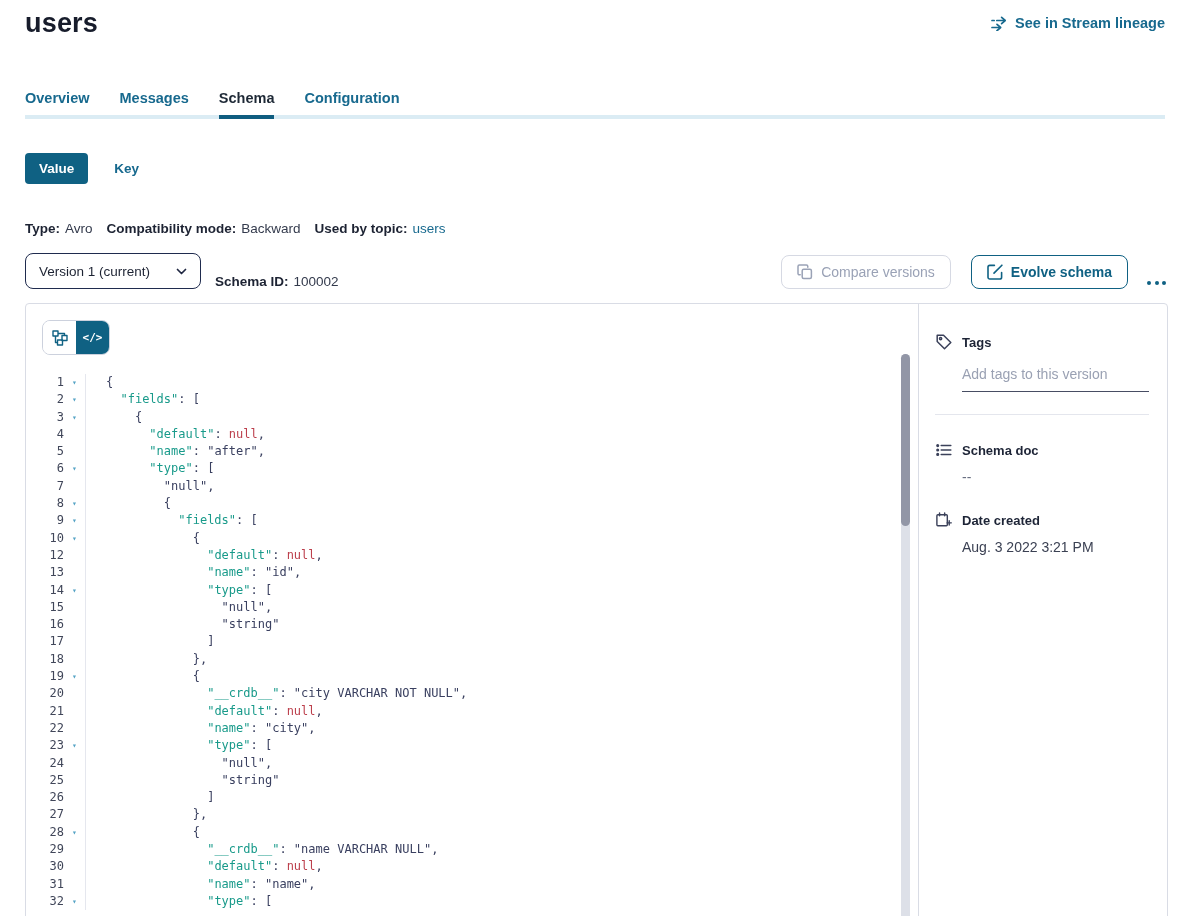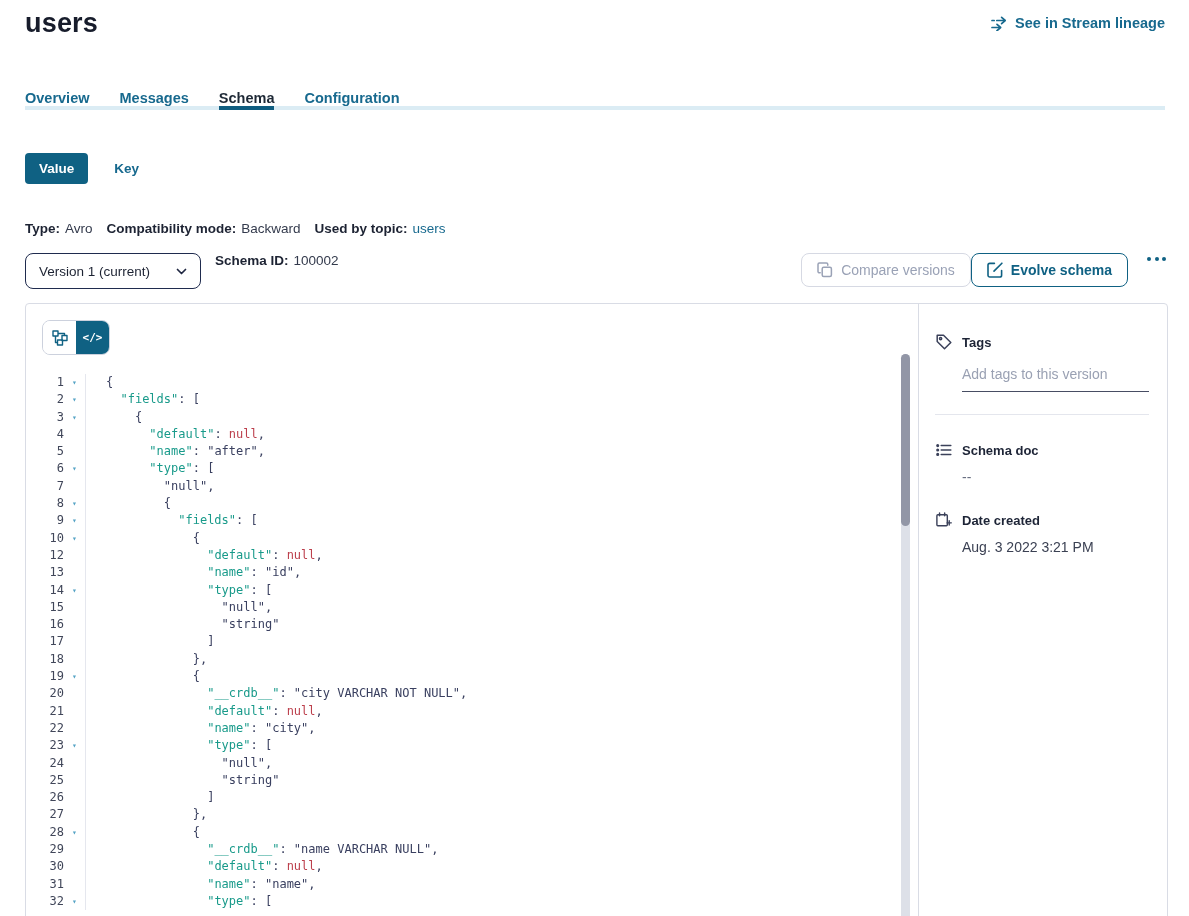--- a/index.html
+++ b/index.html
@@ -8,47 +8,47 @@
   .page { position:relative; width:1189px; height:916px; }
 
   
   .page-title { position:absolute; left:25px; top:8px; font-size:27px; font-weight:700; color:#171c2b; letter-spacing:.2px; }
   .lineage-link { position:absolute; right:24px; top:15px; display:flex; align-items:center; gap:7px;
                   color:#17698e; font-size:14.5px; font-weight:600; cursor:pointer; text-decoration:none; }
 
   
   .tabs { position:absolute; left:25px; right:24px; top:90px; display:flex; gap:30px;
           border-bottom:4px solid #dbecf4; }
-  .tab { font-size:14.5px; font-weight:600; color:#17698e; margin-bottom:-4px;
+  .tab { font-size:14.5px; font-weight:600; color:#17698e; padding-bottom:9px; margin-bottom:-4px;
          border-bottom:4px solid transparent; cursor:pointer;text-align:center; }
   .tab.active { color:#1e2936; border-bottom-color:#0f5d80; }
 
   
   .vk-row { position:absolute; left:25px; top:153px; display:flex; align-items:center; }
   .vk-value { background:#0f6183; color:#fff; font-size:13.5px; font-weight:600; border:none;
               border-radius:4px; padding:8px 14px; cursor:pointer; }
   .vk-key { color:#17698e; font-size:13.5px; font-weight:600; margin-left:26px; background:none; border:none; cursor:pointer; }
 
   
   .meta-row { position:absolute; left:25px; top:221px; display:flex; gap:14px; font-size:13.5px; }
   .meta-item { display:flex; gap:5px; }
   .meta-label { font-weight:700; color:#1d2333; }
   .meta-value { color:#333a4c; }
   .meta-link { color:#17698e; cursor:pointer; }
 
   
-  .version-row { position:absolute; left:25px; right:21px; top:253px; display:flex; align-items:flex-start; }
+  .version-row { position:absolute; left:25px; right:21px; top:253px; display:flex; align-items:flex-end; }
   .version-select { display:flex; align-items:center; justify-content:space-between; width:176px; height:36px;
                     border:1px solid #1f2b4e; border-radius:8px; padding:0 13px; font-size:13.5px; color:#1d2333;
                     background:#fff; cursor:pointer; }
   .schema-id { display:flex; gap:5px; margin-left:14px; font-size:13.5px; }
   .btn { display:flex; align-items:center; gap:8px; height:34px; padding:0 15px; border-radius:8px;
          background:#fff; font-size:14px; cursor:pointer; font-family:"Liberation Sans", sans-serif; }
   .btn-compare { margin-left:auto; border:1px solid #d6d9e3; color:#9aa2b6; font-weight:500; }
-  .btn-evolve  { border:1px solid #0f6183; color:#0f6183; font-weight:600; }
+  .btn-evolve  { margin-left:20px; border:1px solid #0f6183; color:#0f6183; font-weight:600; }
   .more-btn { margin-left:17px; display:flex; gap:3.5px; align-items:center; background:none; border:none; cursor:pointer; padding:4px 2px; }
   .more-btn i { width:4px; height:4px; border-radius:50%; background:#0f6183; display:block; }
 
   
   .card { position:absolute; left:25px; top:303px; width:1143px; height:620px;
           border:1px solid #d9dce5; border-radius:4px; display:flex; background:#fff; }
 
   
   .code-pane { flex:1; position:relative; }
   .view-toggle { position:absolute; left:16px; top:16px; display:inline-flex; border:1px solid #ccd1dd;

